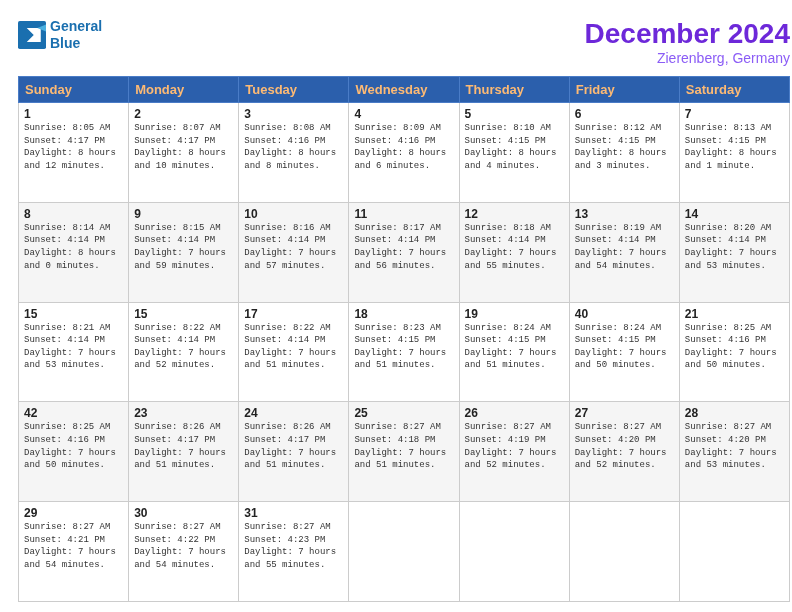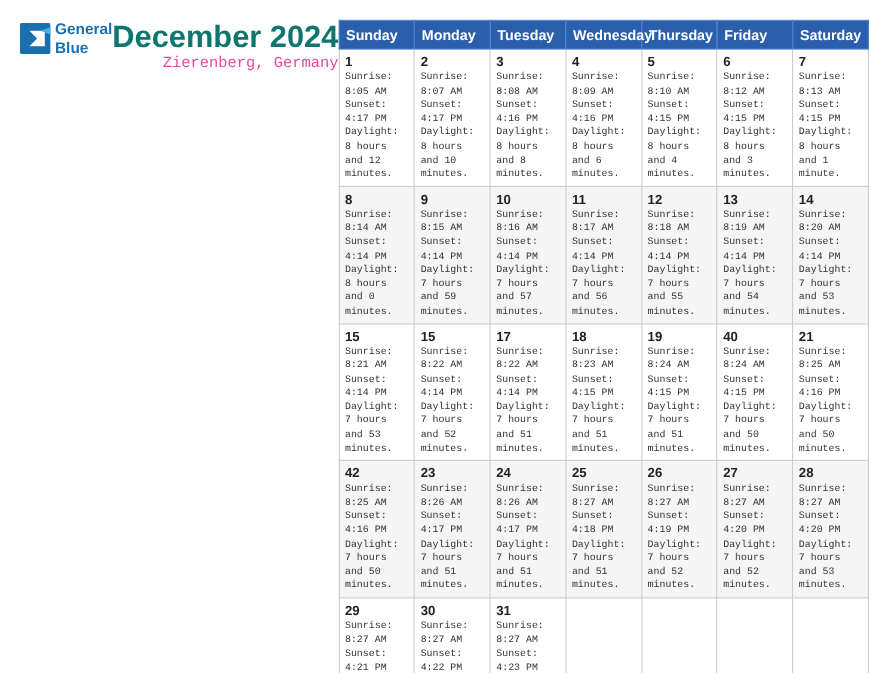--- a/index.html
+++ b/index.html
@@ -8,21 +8,21 @@
       background: #fff;
       width: 792px;
       height: 612px;
       overflow: hidden;
     }
     .page {
       width: 792px;
       height: 612px;
       padding: 18px 2px 10px 18px;
       display: flex;
-      flex-direction: row;
+      flex-direction: column;
     }
     .header {
       display: flex;
       justify-content: space-between;
       align-items: flex-start;
       margin-bottom: 10px;
     }
     .logo {
       display: flex;
       align-items: center;
@@ -37,37 +37,36 @@
     .logo-icon {
       width: 28px;
       height: 28px;
     }
     .title-block {
       text-align: right;
     }
     .main-title {
       font-size: 28px;
       font-weight: bold;
-      color: #0f766e;
+      color: #6d28d9;
     }
     .sub-title {
       font-size: 14px;
-      color: #ec4899;
-      font-family: Liberation Mono, monospace;
+      color: #8b5cf6;
     }
     .calendar {
       flex: 1;
       border: 1px solid #ccc;
       border-collapse: collapse;
       width: 100%;
       table-layout: fixed;
     }
     .calendar th {
       background: #2b5fac;
-      color: #ffffff;
+      color: #fdba74;
       text-align: left;
       padding: 5px 6px;
       font-size: 13px;
       font-weight: bold;
       border: 1px solid #4a7cc7;
     }
     .calendar td {
       vertical-align: top;
       padding: 4px 5px;
       border: 1px solid #ccc;

